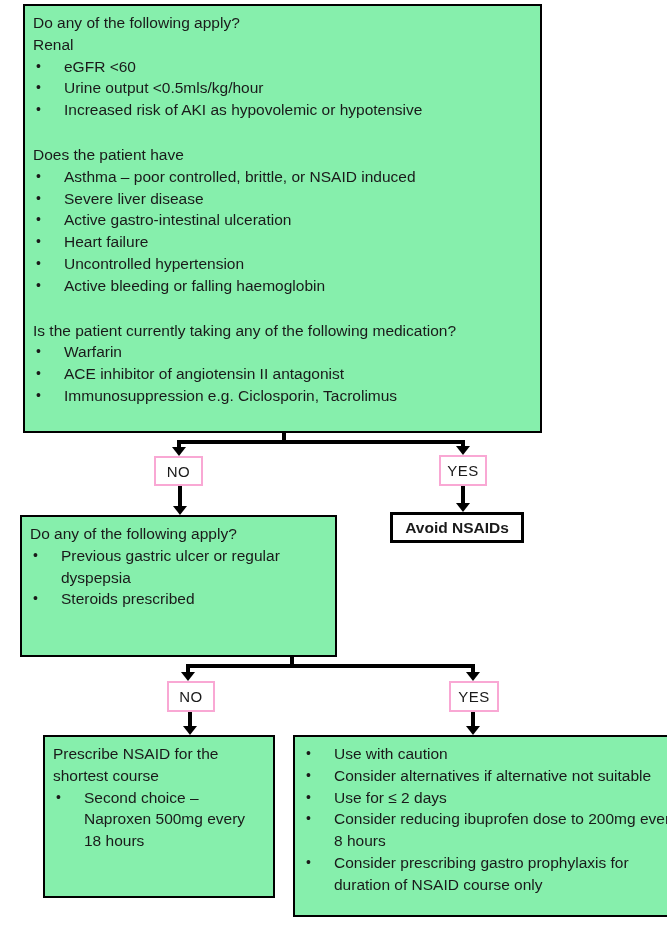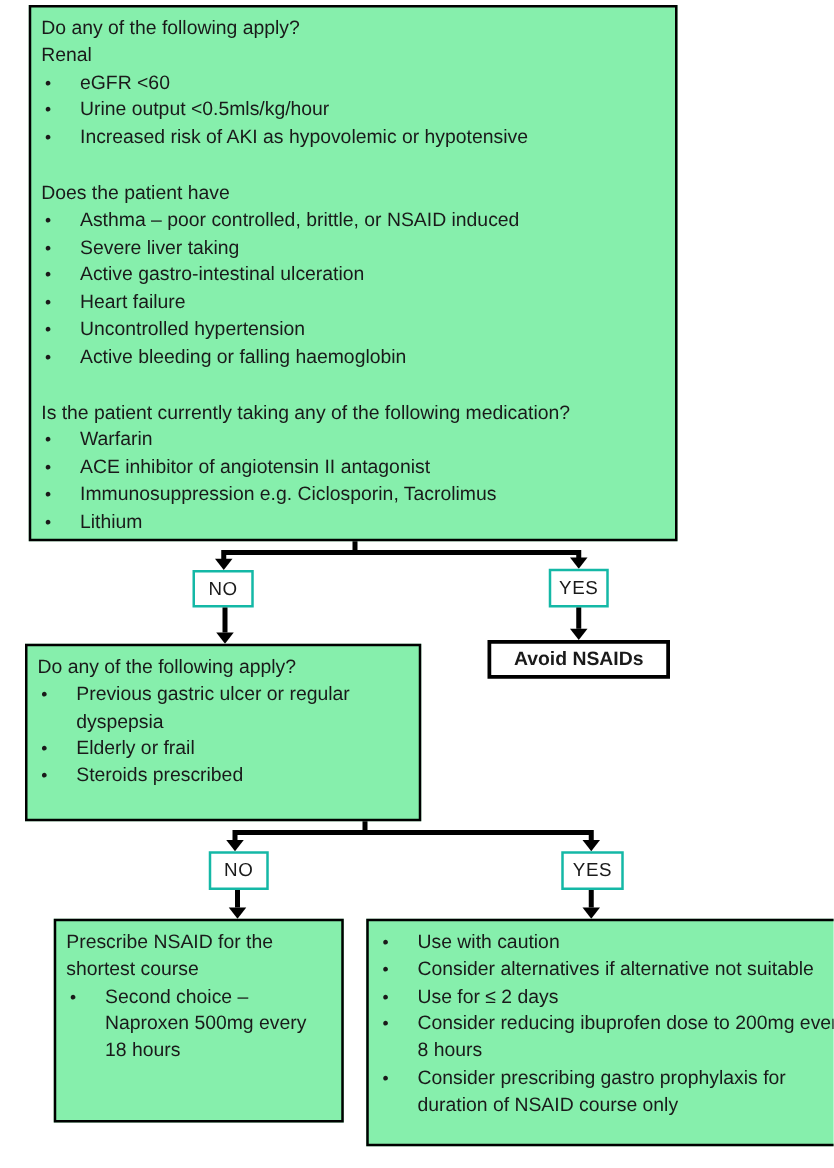--- a/index.html
+++ b/index.html
@@ -33,21 +33,21 @@
     font-size: 14px;
   }
   .gap-above { margin-top: 23px; }
   .box3 ul.blist li { padding-right: 6px; }
   .box4 ul.blist li { padding-right: 16px; }
   
   .tag {
     position: absolute;
     box-sizing: border-box;
     background: #ffffff;
-    border: 2px solid #14b8a6;
+    border: 2px solid #f9a8d4;
     display: flex;
     align-items: center;
     justify-content: center;
     font-size: 15px;
     letter-spacing: 0.5px;
   }
   
   .avoid {
     position: absolute;
     box-sizing: border-box;
@@ -83,62 +83,60 @@
         <li>eGFR &lt;60</li>
         <li>Urine output &lt;0.5mls/kg/hour</li>
         <li>Increased risk of AKI as hypovolemic or hypotensive</li>
       </ul>
     </div>
 
     <div class="gap-above">
       <div class="q-head">Does the patient have</div>
       <ul class="blist">
         <li>Asthma – poor controlled, brittle, or NSAID induced</li>
-        <li>Severe liver taking</li>
+        <li>Severe liver disease</li>
         <li>Active gastro-intestinal ulceration</li>
         <li>Heart failure</li>
         <li>Uncontrolled hypertension</li>
         <li>Active bleeding or falling haemoglobin</li>
       </ul>
     </div>
 
     <div class="gap-above">
       <div class="q-head">Is the patient currently taking any of the following medication?</div>
       <ul class="blist">
         <li>Warfarin</li>
         <li>ACE inhibitor of angiotensin II antagonist</li>
         <li>Immunosuppression e.g. Ciclosporin, Tacrolimus</li>
-        <li>Lithium</li>
       </ul>
     </div>
   </div>
 
   <div class="vline" style="left:282px; top:433px; width:4px; height:11px;"></div>
   <div class="hline" style="left:177px; top:440px; width:288px; height:4px;"></div>
   <div class="vline" style="left:177px; top:444px; width:4px; height:4px;"></div>
   <div class="arrowhead" style="left:172px; top:447px;"></div>
   <div class="vline" style="left:461px; top:444px; width:4px; height:3px;"></div>
   <div class="arrowhead" style="left:456px; top:446px;"></div>
 
   <div class="tag" style="left:154px; top:456px; width:49px; height:30px;">NO</div>
   <div class="tag" style="left:439px; top:455px; width:48px; height:31px;">YES</div>
 
   <div class="vline" style="left:178px; top:486px; width:4px; height:20px;"></div>
   <div class="arrowhead" style="left:173px; top:506px;"></div>
 
   <div class="vline" style="left:461px; top:486px; width:4px; height:17px;"></div>
   <div class="arrowhead" style="left:456px; top:503px;"></div>
 
-  <div class="avoid" style="left:390px; top:512px; width:146px; height:31px;">Avoid NSAIDs</div>
+  <div class="avoid" style="left:390px; top:512px; width:134px; height:31px;">Avoid NSAIDs</div>
 
   <div class="box" style="left:20px; top:515px; width:317px; height:142px;">
     <div class="q-title">Do any of the following apply?</div>
     <ul class="blist">
       <li>Previous gastric ulcer or regular dyspepsia</li>
-      <li>Elderly or frail</li>
       <li>Steroids prescribed</li>
     </ul>
   </div>
 
   <div class="vline" style="left:290px; top:657px; width:4px; height:11px;"></div>
   <div class="hline" style="left:186px; top:664px; width:289px; height:4px;"></div>
   <div class="vline" style="left:186px; top:668px; width:4px; height:5px;"></div>
   <div class="arrowhead" style="left:181px; top:672px;"></div>
   <div class="vline" style="left:471px; top:668px; width:4px; height:5px;"></div>
   <div class="arrowhead" style="left:466px; top:672px;"></div>

